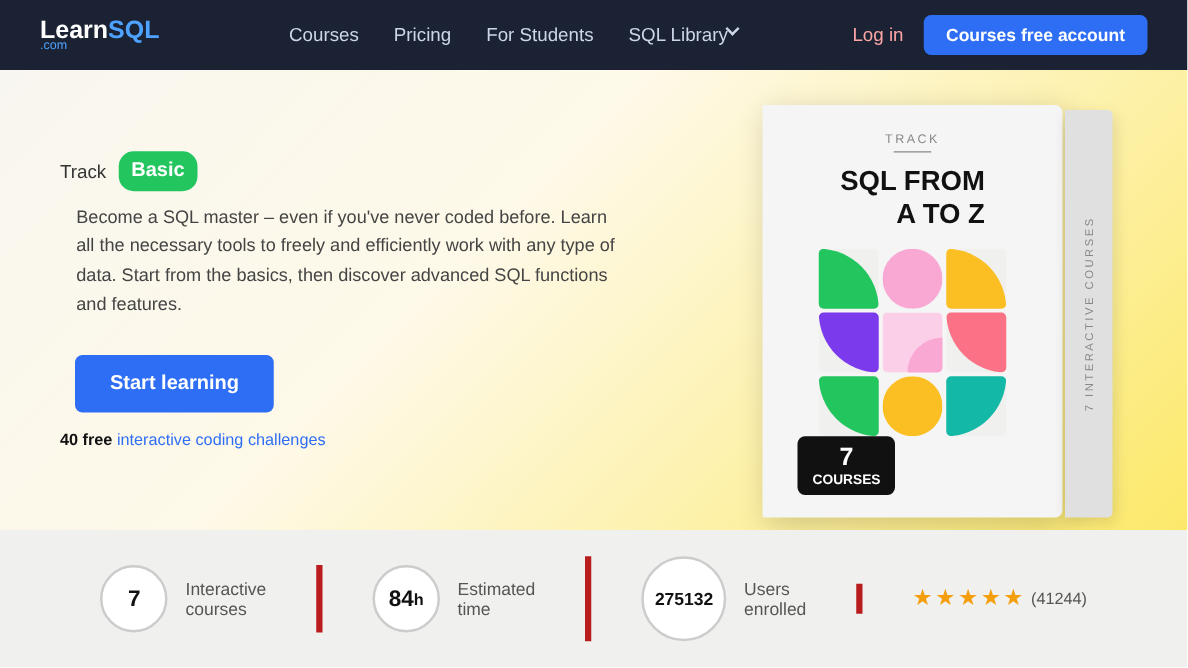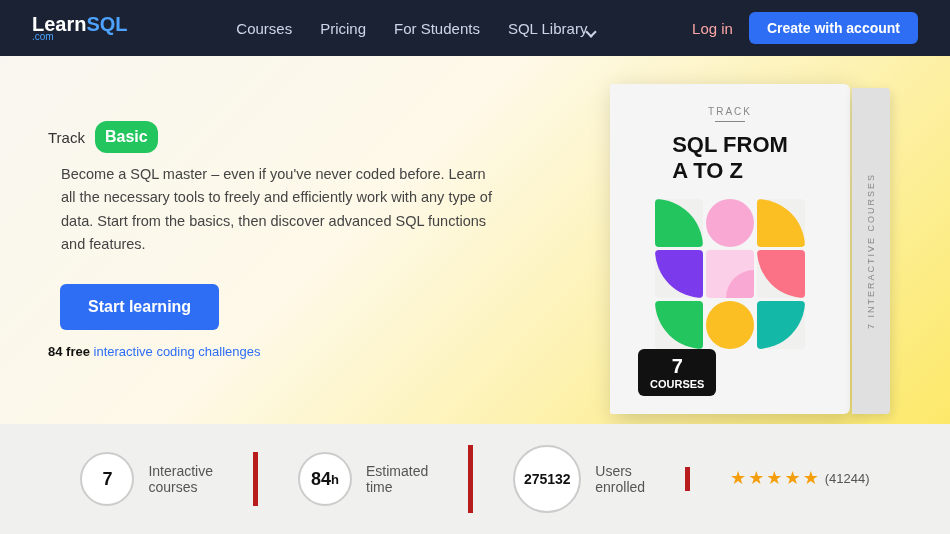--- a/index.html
+++ b/index.html
@@ -31,21 +31,21 @@
       justify-content: center;
     }
     .nav-link {
       color: #cdd6e8;
       text-decoration: none;
       font-size: 15px;
       font-weight: 500;
     }
     .nav-link-dropdown {
       display: flex;
-      align-items: flex-end;
+      align-items: flex-start;
       gap: 0;
     }
     .chevron-down {
       border: solid #cdd6e8;
       border-width: 0 2px 2px 0;
       display: inline-block;
       padding: 3px;
       transform: rotate(45deg);
       position: relative;
       top: -1px;
@@ -183,21 +183,21 @@
     .book-divider {
       width: 30px;
       height: 1px;
       background: #888;
       margin-bottom: 10px;
     }
     .book-title-text {
       font-size: 22px;
       font-weight: 800;
       color: #111;
-      text-align: left;
+      text-align: right;
       line-height: 1.2;
       margin-bottom: 14px;
     }
 
     
 
     .book-courses-badge {
       background: #111;
       color: #fff;
       font-size: 11px;
@@ -291,34 +291,34 @@
     <a href="#" class="nav-link">Pricing</a>
     <a href="#" class="nav-link">For Students</a>
     <a href="#" class="nav-link nav-link-dropdown">
       <span>SQL Library</span>
       <span class="chevron-down"></span>
     </a>
   </div>
 
   <div class="nav-right">
     <button class="btn-login">Log in</button>
-    <button class="btn-create">Create with account</button>
+    <button class="btn-create">Courses free account</button>
   </div>
 </nav>
 
 <div class="hero">
   <div class="hero-content">
     <div class="track-label">
       <span class="track-text">Track</span>
       <span class="badge-basic">Basic</span>
     </div>
     <p class="hero-desc">Become a SQL master – even if you've never coded before. Learn all the necessary tools to freely and efficiently work with any type of data. Start from the basics, then discover advanced SQL functions and features.</p>
     <button class="btn-start">Start learning</button>
     <div class="free-challenges">
-      <strong>84 free</strong><a href="#"> interactive coding challenges</a>
+      <strong>40 free</strong><a href="#"> interactive coding challenges</a>
     </div>
   </div>
 
   <div class="hero-book-wrapper">
     <div class="book-3d">
       <div class="book-front">
         <div class="book-track-label">TRACK</div>
         <div class="book-divider"></div>
         <div class="book-title-text">
           <span>SQL FROM</span><br>

